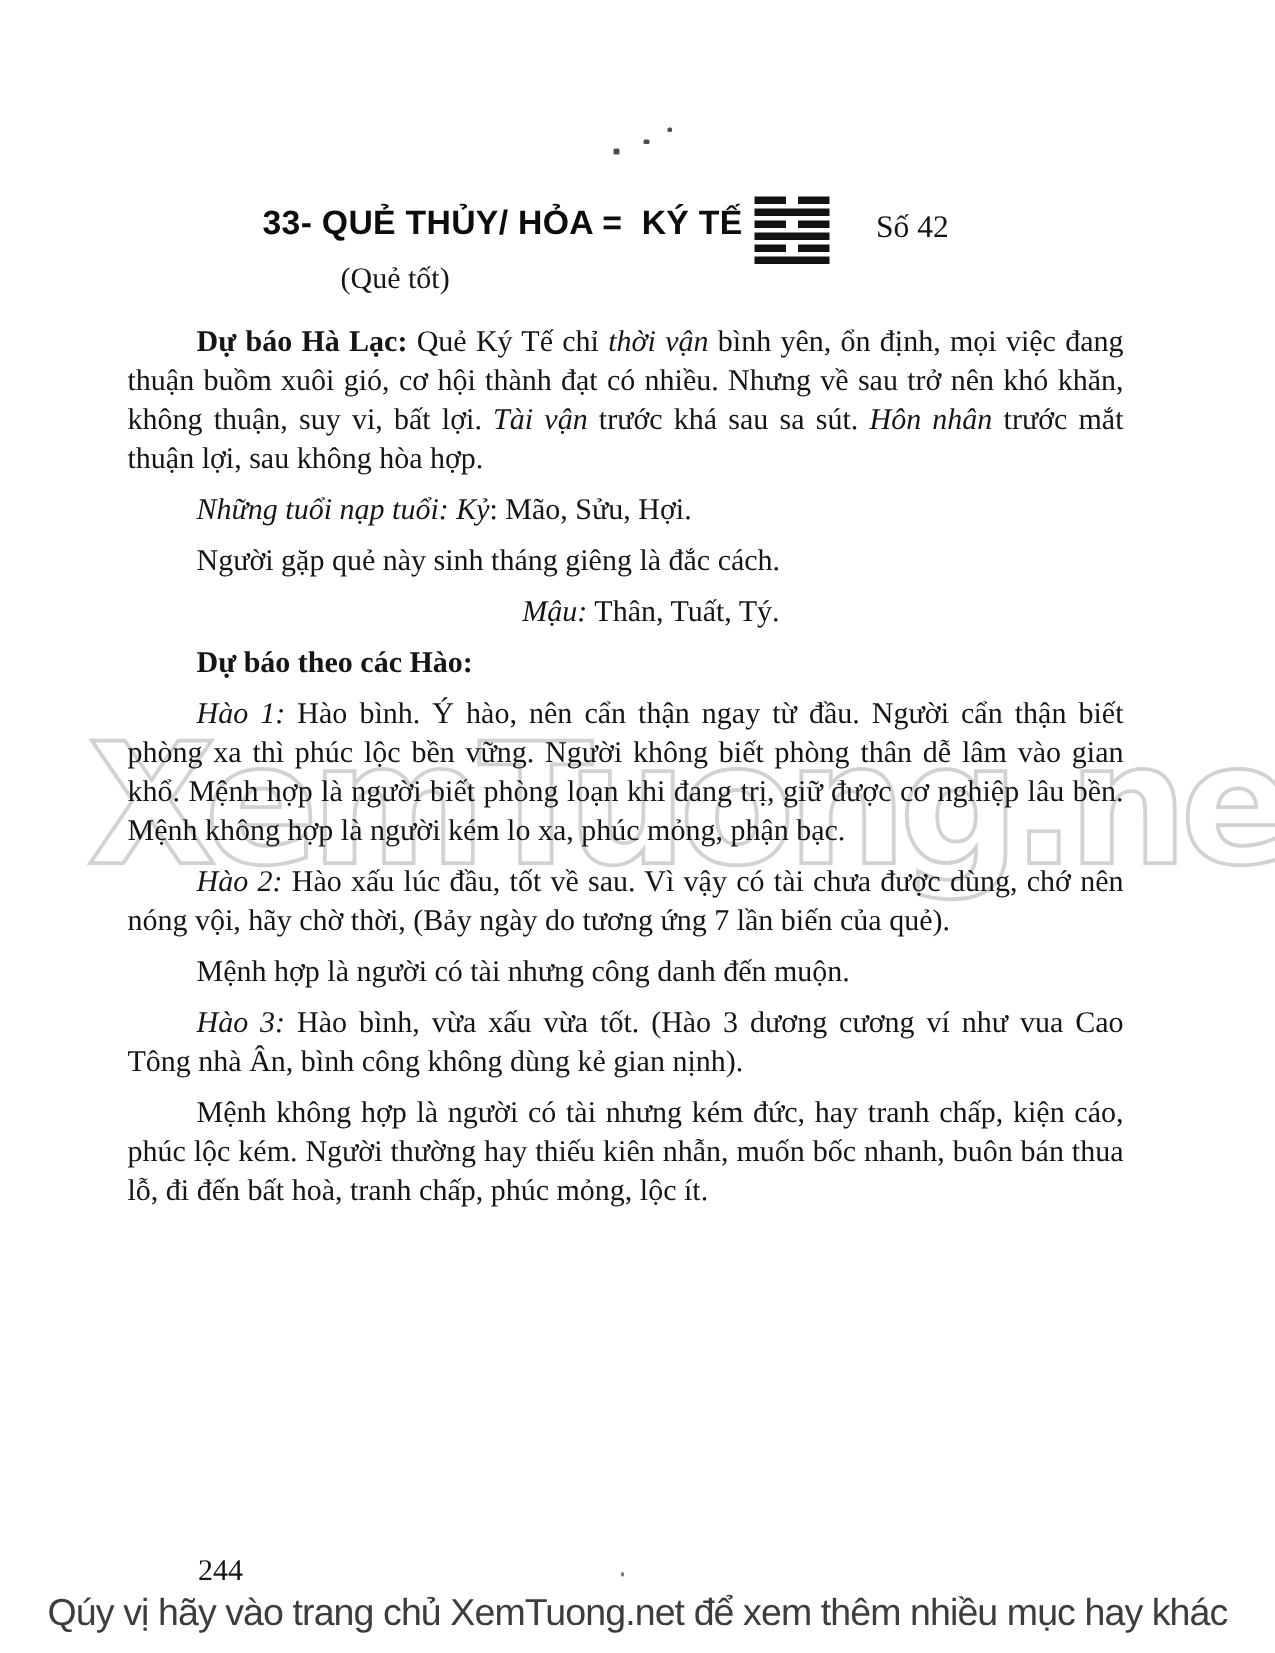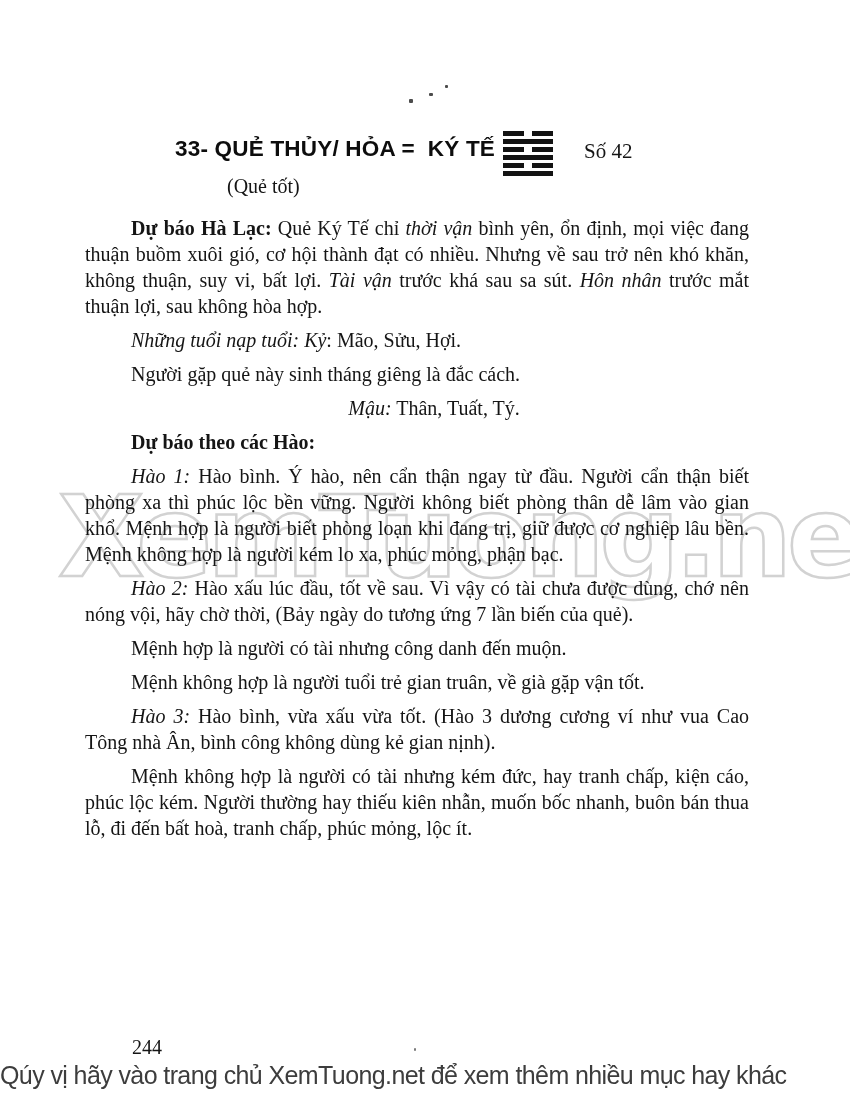--- a/index.html
+++ b/index.html
@@ -36,21 +36,21 @@
   .para{
     margin:8px 16px 0 0;font-size:20px;line-height:26px;
     text-align:justify;text-indent:46px;
   }
   .para.center{text-align:center;text-indent:0;padding-left:34px;}
   .b{font-weight:700;}
   .i{font-style:italic;}
   
   .page-number{position:absolute;left:132px;top:1036px;font-size:20px;z-index:2;}
   .footer{
-    position:absolute;left:0;top:1061px;width:850px;text-align:left;
+    position:absolute;left:0;top:1061px;width:850px;text-align:center;
     font-family:"Liberation Sans",sans-serif;font-size:25px;
     letter-spacing:-0.6px;color:#3d3d3d;z-index:2;white-space:nowrap;
   }
   .footer .site{color:#3d3d3d;}
   
   .speck{position:absolute;background:#4c4c4c;border-radius:1px;z-index:3;}
   .speck.s1{left:409px;top:99px;width:4px;height:4px;}
   .speck.s2{left:429px;top:93px;width:4px;height:3px;}
   .speck.s3{left:445px;top:85px;width:3px;height:3px;}
   .speck.s4{left:414px;top:1048px;width:2px;height:3px;background:#7a7a7a;}
@@ -78,21 +78,20 @@
     </div>
     <div id="paragraphs">
         <p class="para"><span class="b">Dự báo Hà Lạc: </span><span>Quẻ Ký Tế chỉ </span><span class="i">thời vận</span><span> bình yên, ổn định, mọi việc đang thuận buồm xuôi gió, cơ hội thành đạt có nhiều. Nhưng về sau trở nên khó khăn, không thuận, suy vi, bất lợi. </span><span class="i">Tài vận</span><span> trước khá sau sa sút. </span><span class="i">Hôn nhân</span><span> trước mắt thuận lợi, sau không hòa hợp.</span></p>
         <p class="para"><span class="i">Những tuổi nạp tuổi: Kỷ</span><span>: Mão, Sửu, Hợi.</span></p>
         <p class="para"><span>Người gặp quẻ này sinh tháng giêng là đắc cách.</span></p>
         <p class="para center"><span class="i">Mậu:</span><span> Thân, Tuất, Tý.</span></p>
         <p class="para"><span class="b">Dự báo theo các Hào:</span></p>
         <p class="para"><span class="i">Hào 1:</span><span> Hào bình. Ý hào, nên cẩn thận ngay từ đầu. Người cẩn thận biết phòng xa thì phúc lộc bền vững. Người không biết phòng thân dễ lâm vào gian khổ. Mệnh hợp là người biết phòng loạn khi đang trị, giữ được cơ nghiệp lâu bền. Mệnh không hợp là người kém lo xa, phúc mỏng, phận bạc.</span></p>
         <p class="para"><span class="i">Hào 2:</span><span> Hào xấu lúc đầu, tốt về sau. Vì vậy có tài chưa được dùng, chớ nên nóng vội, hãy chờ thời, (Bảy ngày do tương ứng 7 lần biến của quẻ).</span></p>
         <p class="para"><span>Mệnh hợp là người có tài nhưng công danh đến muộn.</span></p>
-        <p class="para"><span>Mệnh không hợp là người tuổi trẻ gian truân, về già gặp vận tốt.</span></p>
         <p class="para"><span class="i">Hào 3:</span><span> Hào bình, vừa xấu vừa tốt. (Hào 3 dương cương ví như vua Cao Tông nhà Ân, bình công không dùng kẻ gian nịnh).</span></p>
         <p class="para"><span>Mệnh không hợp là người có tài nhưng kém đức, hay tranh chấp, kiện cáo, phúc lộc kém. Người thường hay thiếu kiên nhẫn, muốn bốc nhanh, buôn bán thua lỗ, đi đến bất hoà, tranh chấp, phúc mỏng, lộc ít.</span></p>
       </div>
   </div>
 
   <div class="page-number">244</div>
 
   <div class="footer"><span>Qúy vị hãy vào trang chủ </span><span class="site">XemTuong.net</span><span> để xem thêm nhiều mục hay khác</span></div>
 
   <div class="speck s1"></div>

